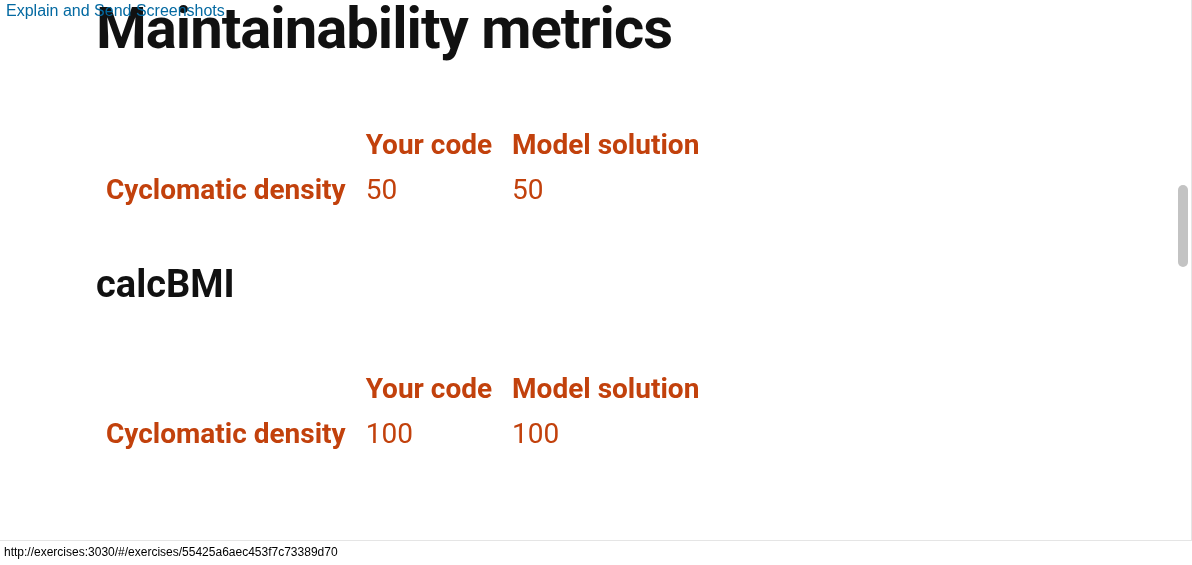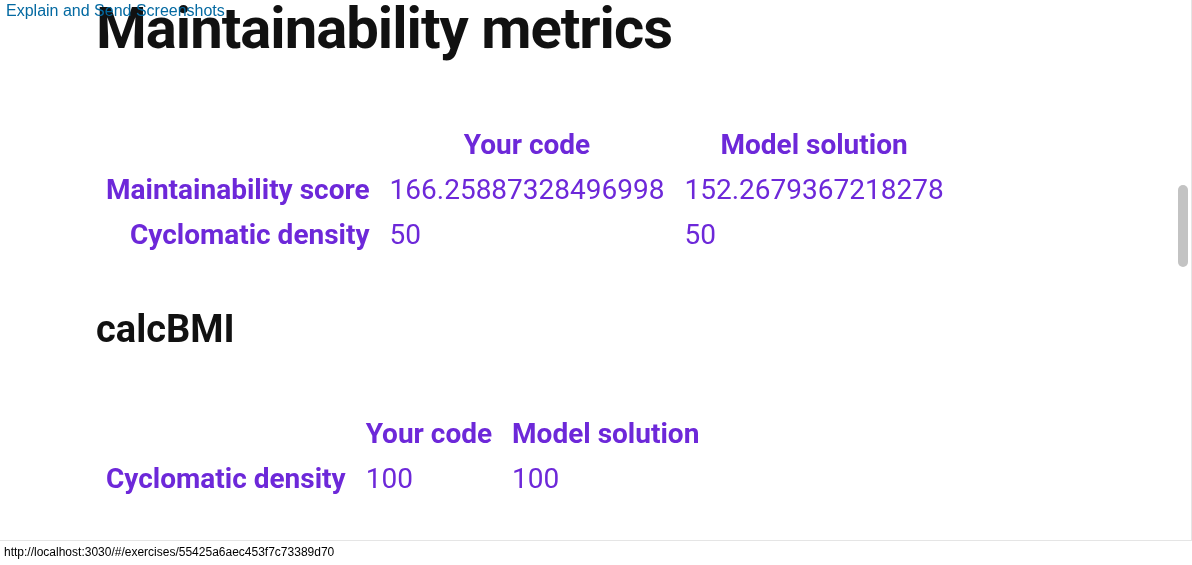--- a/index.html
+++ b/index.html
@@ -38,21 +38,21 @@
     h2.section-title {
       font-size: 38px;
       font-weight: 700;
       color: #111;
       margin-top: 50px;
       margin-bottom: 60px;
     }
     table.metrics {
       border-collapse: collapse;
       font-size: 28px;
-      color: #6d28d9;
+      color: #c2410c;
     }
     table.metrics th {
       font-weight: 700;
       text-align: center;
       padding: 6px 10px;
     }
     table.metrics th.rowhead {
       text-align: right;
       padding-right: 10px;
     }
@@ -108,25 +108,20 @@
   <h1 class="page-title">Maintainability metrics</h1>
 
   <table class="metrics">
     <tbody>
         <tr>
       <td class="empty-corner"></td>
       <th>Your code</th>
       <th>Model solution</th>
     </tr>
     <tr>
-      <th class="rowhead">Maintainability score</th>
-      <td>166.25887328496998</td>
-      <td>152.2679367218278</td>
-    </tr>
-    <tr>
       <th class="rowhead">Cyclomatic density</th>
       <td>50</td>
       <td>50</td>
     </tr>
   </tbody>
     </table>
 
   <h2 class="section-title">calcBMI</h2>
 
   <table class="metrics">
@@ -140,17 +135,17 @@
       <th class="rowhead">Cyclomatic density</th>
       <td>100</td>
       <td>100</td>
     </tr>
   </tbody>
     </table>
 </div>
 
 <div class="viewport-border"></div>
 
-<div class="status-url">http://localhost:3030/#/exercises/55425a6aec453f7c73389d70</div>
+<div class="status-url">http://exercises:3030/#/exercises/55425a6aec453f7c73389d70</div>
 
 <div class="scrollbar-track">
   <div class="scrollbar-thumb"></div>
 </div>
 
 </body></html>

